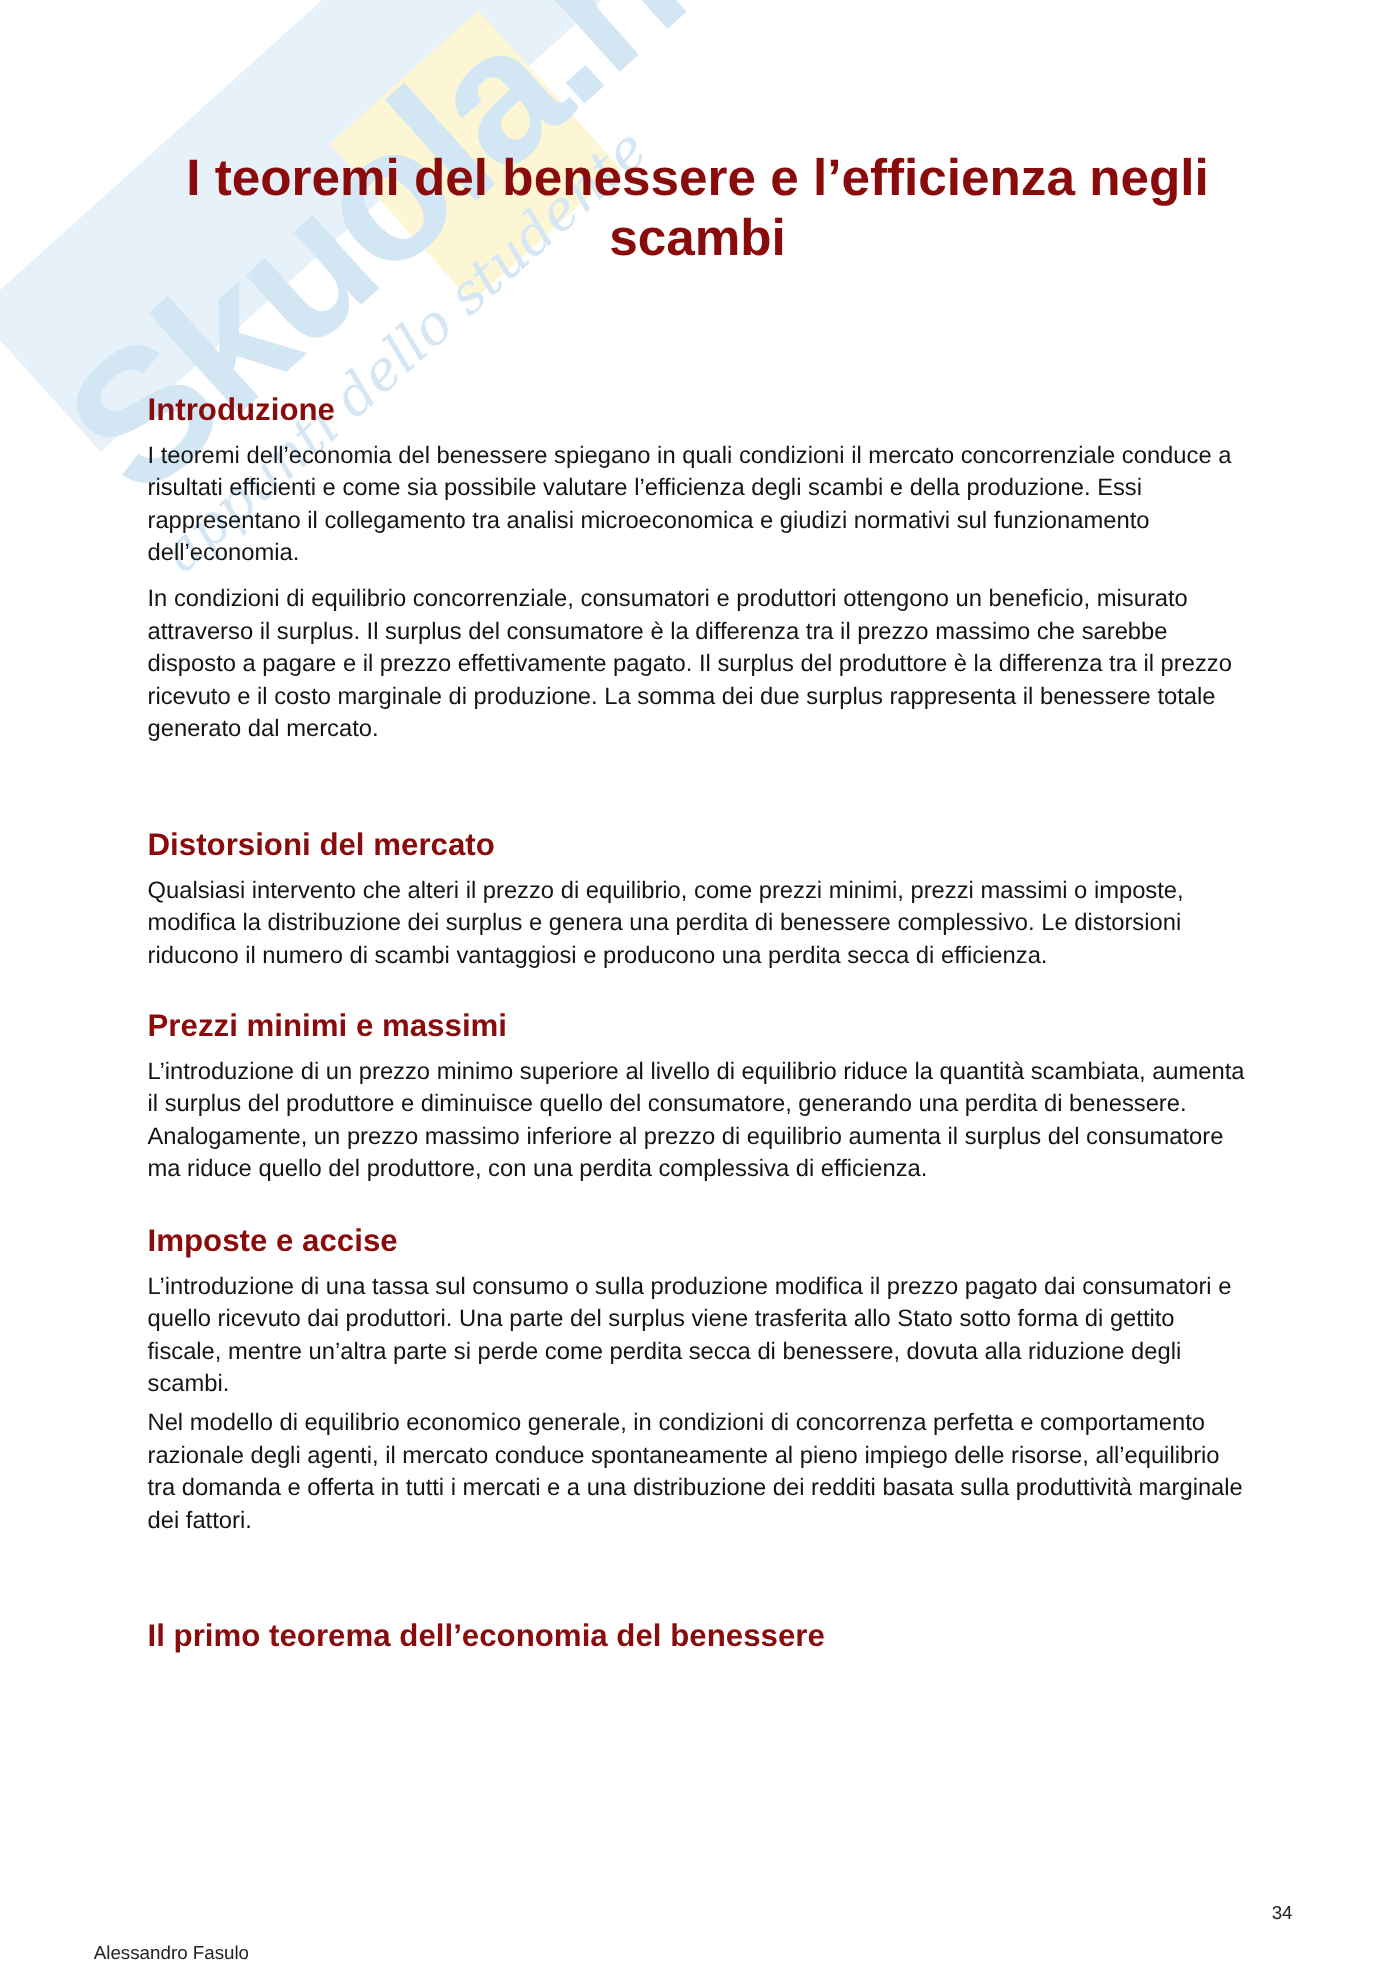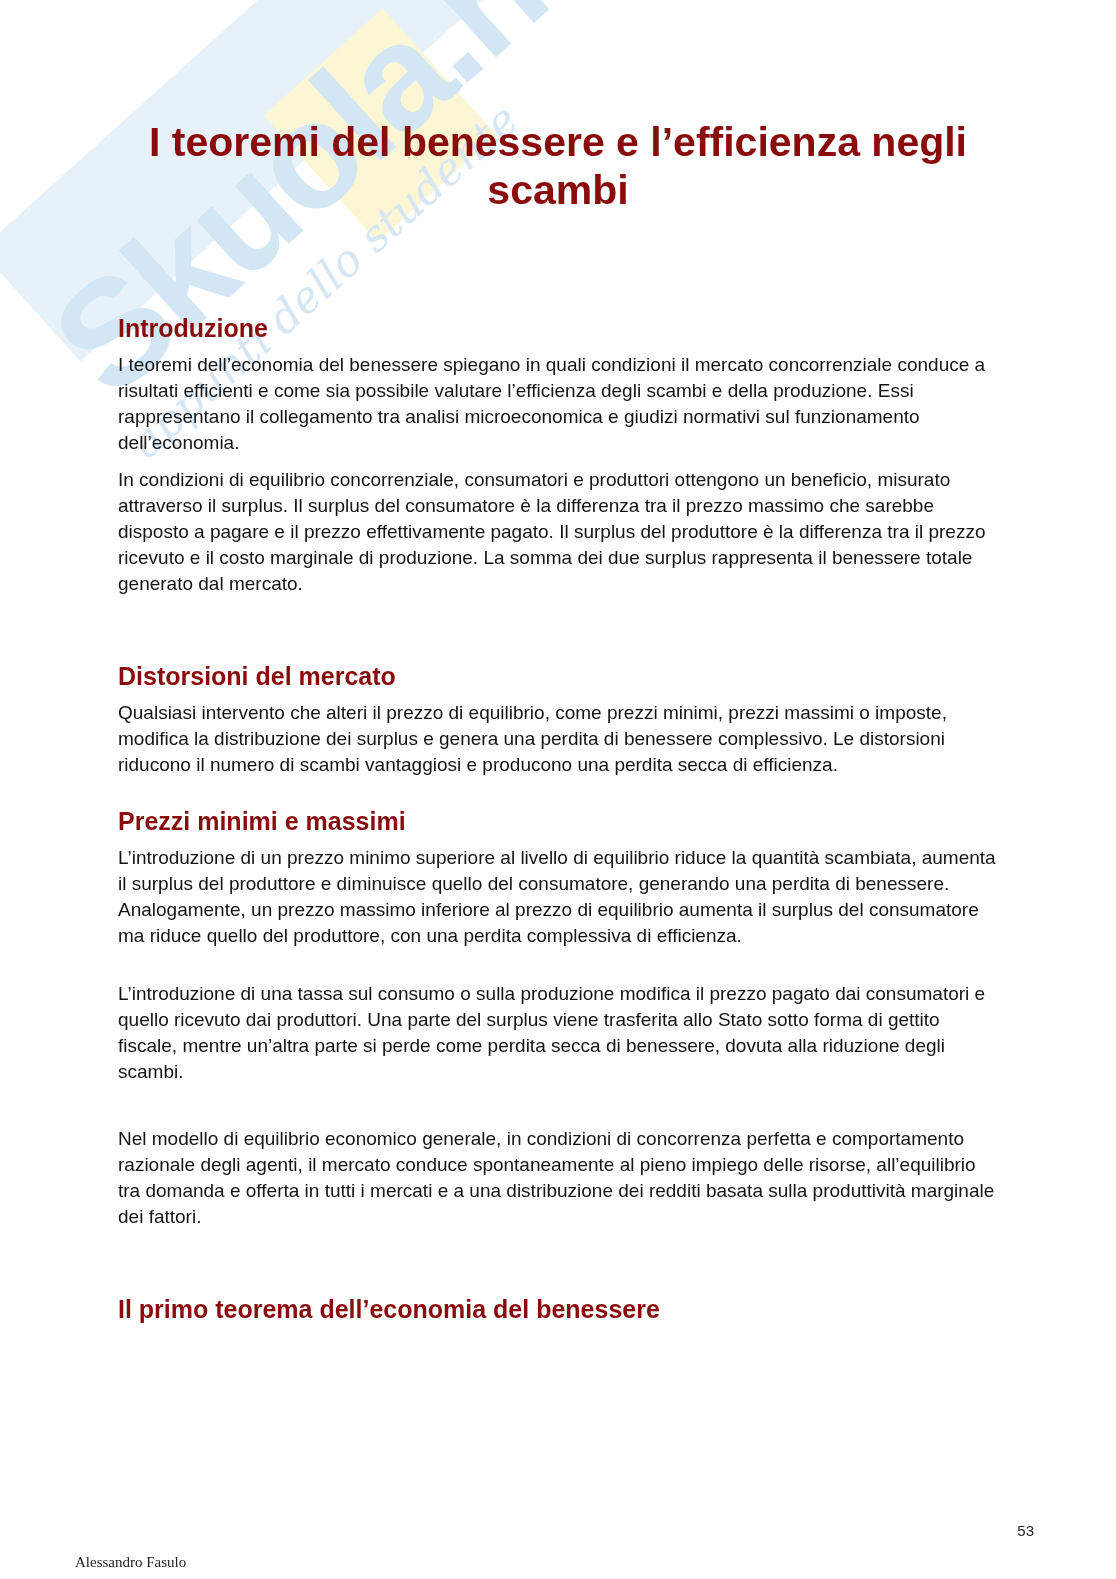--- a/index.html
+++ b/index.html
@@ -115,21 +115,20 @@
     .s4 { position: absolute; top: 685px; }
     .s5 { position: absolute; top: 830px; }
     .s6 { position: absolute; top: 1001px; }
     .section { width: 880px; }
     .footer-left {
       position: absolute;
       left: 75px;
       top: 1554px;
       font-size: 15px;
       color: #222;
-      font-family: Liberation Serif, serif;
     }
     .footer-right {
       position: absolute;
       right: 82px;
       top: 1522px;
       font-size: 15px;
       color: #222;
     }
   </style>
 </head>
@@ -155,25 +154,26 @@
     </div>
     <div class="section s2">
       <h2>Distorsioni del mercato</h2>
       <p>Qualsiasi intervento che alteri il prezzo di equilibrio, come prezzi minimi, prezzi massimi o imposte, modifica la distribuzione dei surplus e genera una perdita di benessere complessivo. Le distorsioni riducono il numero di scambi vantaggiosi e producono una perdita secca di efficienza.</p>
     </div>
     <div class="section s3">
       <h2>Prezzi minimi e massimi</h2>
       <p>L’introduzione di un prezzo minimo superiore al livello di equilibrio riduce la quantità scambiata, aumenta il surplus del produttore e diminuisce quello del consumatore, generando una perdita di benessere. Analogamente, un prezzo massimo inferiore al prezzo di equilibrio aumenta il surplus del consumatore ma riduce quello del produttore, con una perdita complessiva di efficienza.</p>
     </div>
     <div class="section s4">
+      <h2>Imposte e accise</h2>
       <p>L’introduzione di una tassa sul consumo o sulla produzione modifica il prezzo pagato dai consumatori e quello ricevuto dai produttori. Una parte del surplus viene trasferita allo Stato sotto forma di gettito fiscale, mentre un’altra parte si perde come perdita secca di benessere, dovuta alla riduzione degli scambi.</p>
     </div>
     <div class="section s5">
       <p>Nel modello di equilibrio economico generale, in condizioni di concorrenza perfetta e comportamento razionale degli agenti, il mercato conduce spontaneamente al pieno impiego delle risorse, all’equilibrio tra domanda e offerta in tutti i mercati e a una distribuzione dei redditi basata sulla produttività marginale dei fattori.</p>
     </div>
     <div class="section s6">
       <h2>Il primo teorema dell’economia del benessere</h2>
     </div>
   </div>
 
   <div class="footer-left">Alessandro Fasulo</div>
-  <div class="footer-right">53</div>
+  <div class="footer-right">34</div>
 </div>
 
 </body></html>

